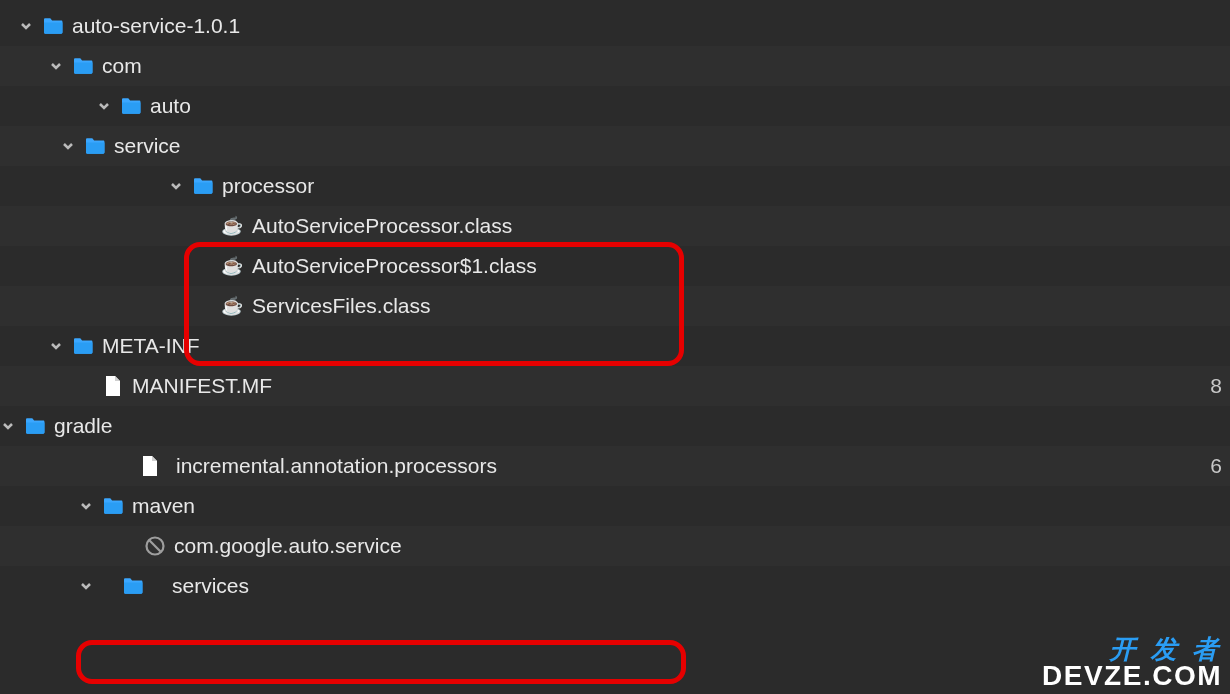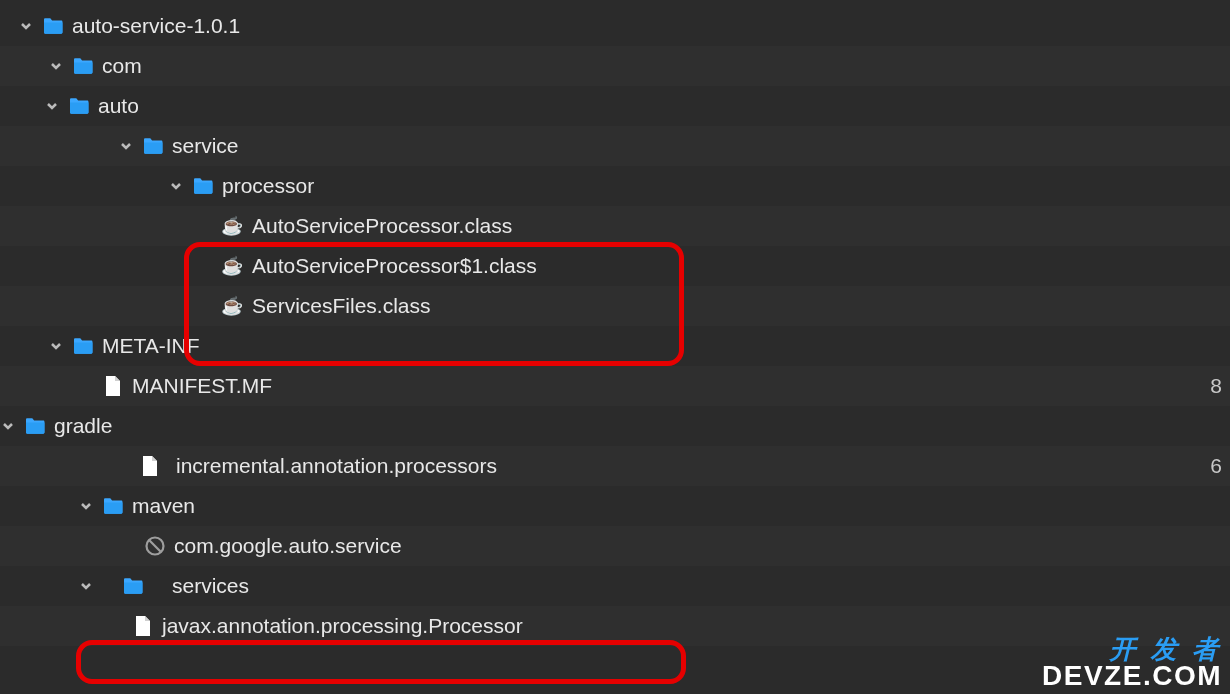--- a/index.html
+++ b/index.html
@@ -167,37 +167,37 @@
         <span class="icon folder-icon">
           <svg viewBox="0 0 24 20">
             <path d="M2 3 C2 2 2.5 1.5 3.5 1.5 L9 1.5 L11 4 L21 4 C22 4 22.5 4.5 22.5 5.5 L22.5 17 C22.5 18 22 18.5 21 18.5 L3.5 18.5 C2.5 18.5 2 18 2 17 Z" fill="#3ba7ff"></path>
             <path d="M2 6 L22.5 6 L22.5 17 C22.5 18 22 18.5 21 18.5 L3.5 18.5 C2.5 18.5 2 18 2 17 Z" fill="#2a9df4"></path>
           </svg>
         </span>
         <span class="label">com</span>
       </div>
     </div>
     <div class="row">
-      <div class="row-content" style="padding-left: 44px;">
+      <div class="row-content" style="padding-left: 59px; margin-left: 37px;">
         <span class="chevron">
           <svg viewBox="0 0 12 12">
             <polyline points="2,4 6,8 10,4"></polyline>
           </svg>
         </span>
         <span class="icon folder-icon">
           <svg viewBox="0 0 24 20">
             <path d="M2 3 C2 2 2.5 1.5 3.5 1.5 L9 1.5 L11 4 L21 4 C22 4 22.5 4.5 22.5 5.5 L22.5 17 C22.5 18 22 18.5 21 18.5 L3.5 18.5 C2.5 18.5 2 18 2 17 Z" fill="#3ba7ff"></path>
             <path d="M2 6 L22.5 6 L22.5 17 C22.5 18 22 18.5 21 18.5 L3.5 18.5 C2.5 18.5 2 18 2 17 Z" fill="#2a9df4"></path>
           </svg>
         </span>
         <span class="label">auto</span>
       </div>
     </div>
     <div class="row">
-      <div class="row-content" style="padding-left: 118px;">
+      <div class="row-content" style="padding-left: 60px;">
         <span class="chevron">
           <svg viewBox="0 0 12 12">
             <polyline points="2,4 6,8 10,4"></polyline>
           </svg>
         </span>
         <span class="icon folder-icon">
           <svg viewBox="0 0 24 20">
             <path d="M2 3 C2 2 2.5 1.5 3.5 1.5 L9 1.5 L11 4 L21 4 C22 4 22.5 4.5 22.5 5.5 L22.5 17 C22.5 18 22 18.5 21 18.5 L3.5 18.5 C2.5 18.5 2 18 2 17 Z" fill="#3ba7ff"></path>
             <path d="M2 6 L22.5 6 L22.5 17 C22.5 18 22 18.5 21 18.5 L3.5 18.5 C2.5 18.5 2 18 2 17 Z" fill="#2a9df4"></path>
           </svg>
@@ -335,32 +335,20 @@
             <polyline points="2,4 6,8 10,4"></polyline>
           </svg>
         </span>
         <span class="icon folder-icon">
           <svg viewBox="0 0 24 20">
             <path d="M2 3 C2 2 2.5 1.5 3.5 1.5 L9 1.5 L11 4 L21 4 C22 4 22.5 4.5 22.5 5.5 L22.5 17 C22.5 18 22 18.5 21 18.5 L3.5 18.5 C2.5 18.5 2 18 2 17 Z" fill="#3ba7ff"></path>
             <path d="M2 6 L22.5 6 L22.5 17 C22.5 18 22 18.5 21 18.5 L3.5 18.5 C2.5 18.5 2 18 2 17 Z" fill="#2a9df4"></path>
           </svg>
         </span>
         <span class="label">services</span>
-      </div>
-    </div>
-    <div class="row">
-      <div class="row-content" style="padding-left: 108px;">
-        <span class="chevron-spacer"></span>
-        <span class="icon file-icon">
-          <svg viewBox="0 0 18 22">
-            <path d="M2 1 L11 1 L16 6 L16 21 L2 21 Z" fill="#ffffff"></path>
-            <path d="M11 1 L11 6 L16 6 Z" fill="#d0d0d0"></path>
-          </svg>
-        </span>
-        <span class="label">javax.annotation.processing.Processor</span>
       </div>
     </div>
   </div>
 
 <div class="highlight-box highlight-1"></div>
 <div class="highlight-box highlight-2"></div>
 
 <div class="watermark">
   <div class="wm-top">开 发 者</div>
   <div class="wm-bottom">DEVZE.COM</div>

